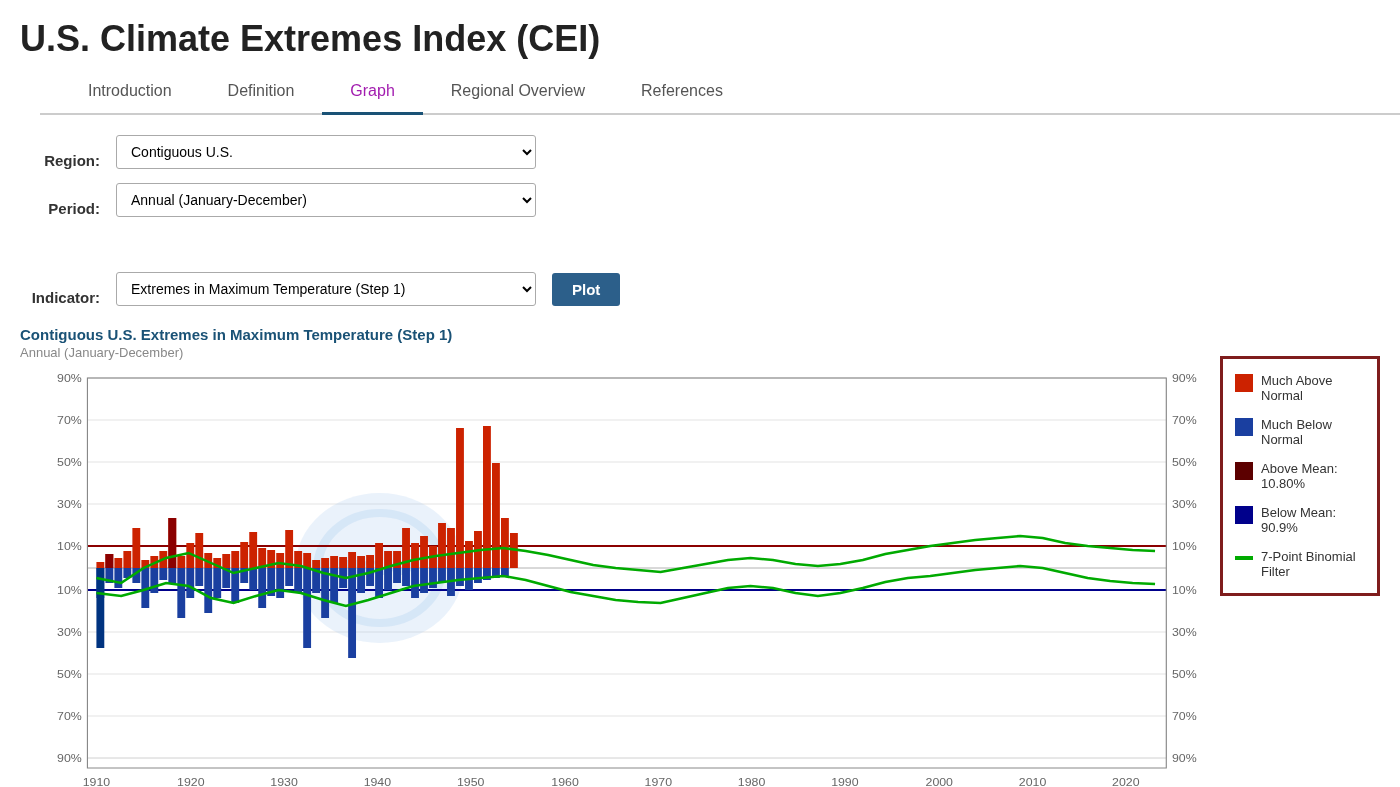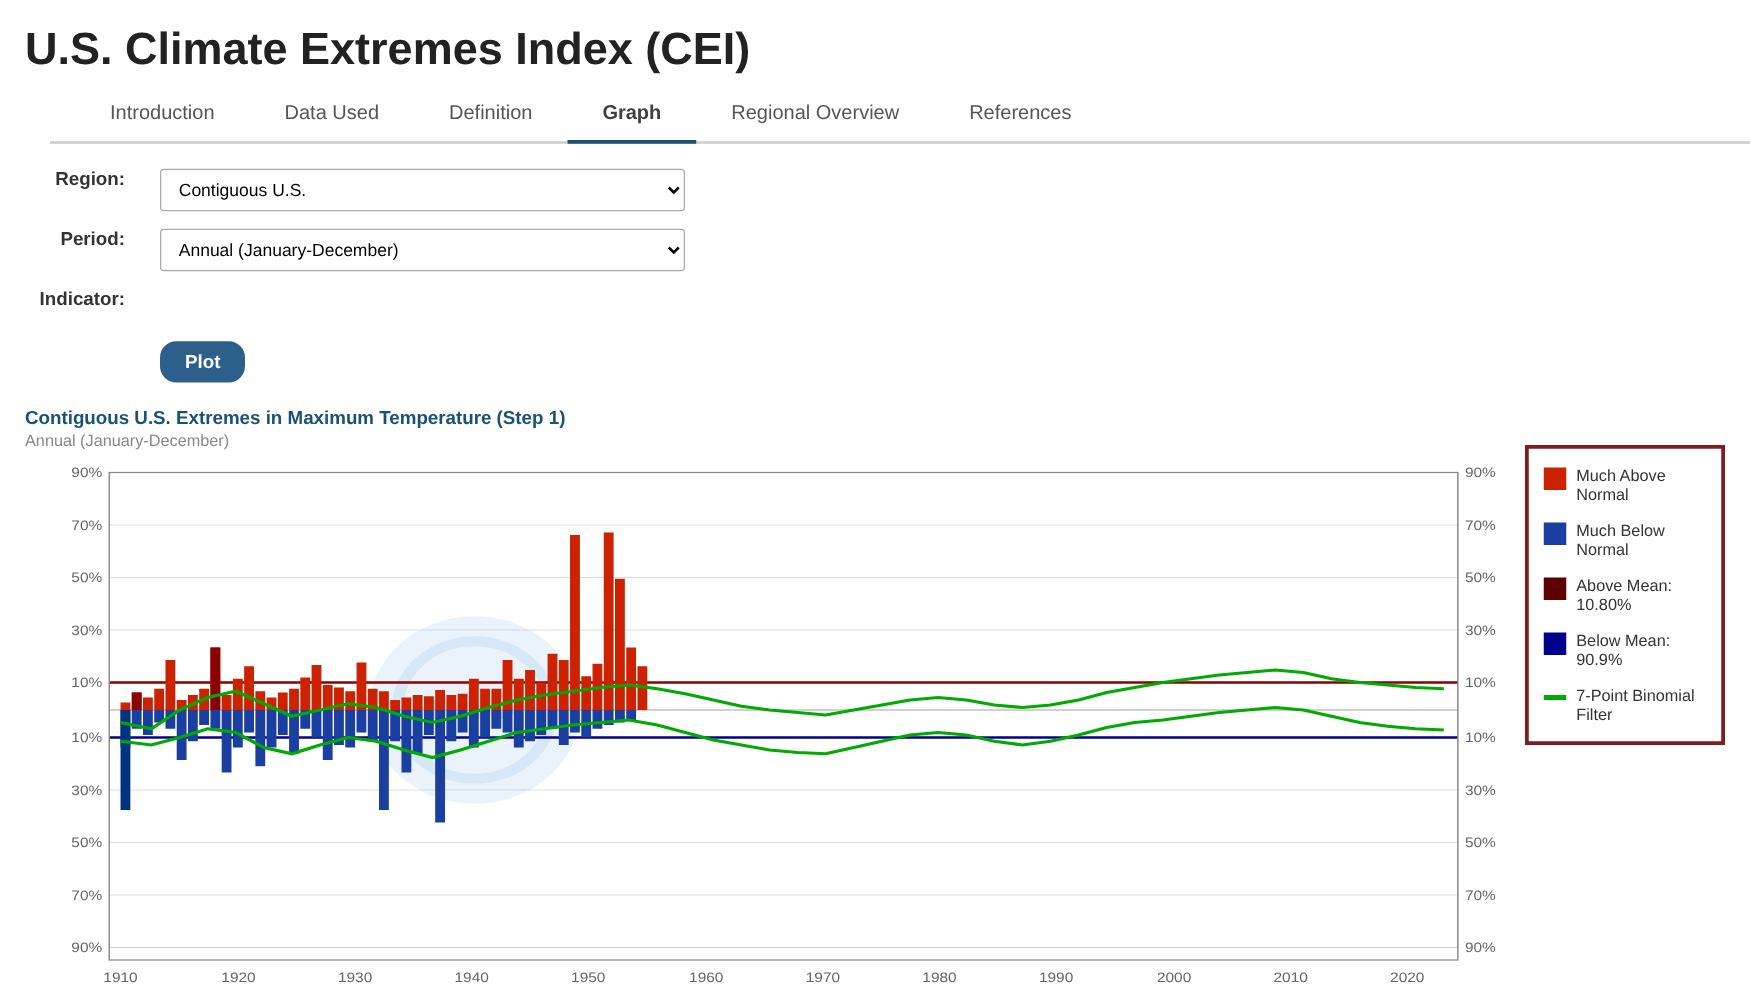--- a/index.html
+++ b/index.html
@@ -24,36 +24,36 @@
       padding: 12px 28px;
       font-size: 16px;
       color: #555;
       cursor: pointer;
       text-decoration: none;
       border-bottom: 3px solid transparent;
       margin-bottom: -2px;
     }
 
     .nav-item.active {
-      color: #404040;
+      color: #a21caf;
       border-bottom: 3px solid #1a5276;
-      font-weight: bold;
+      font-weight: normal;
     }
 
     .controls {
       padding: 20px 20px 10px 20px;
       display: flex;
       flex-direction: column;
       gap: 14px;
     }
 
     .control-row {
       display: flex;
-      align-items: flex-start;
-      gap: 28px;
+      align-items: flex-end;
+      gap: 16px;
     }
 
     .control-label {
       font-size: 15px;
       font-weight: bold;
       width: 80px;
       text-align: right;
     }
 
     .control-select {
@@ -64,21 +64,21 @@
       border-radius: 3px;
       background: #fff;
     }
 
     .plot-btn {
       background: #2c5f8a;
       color: #fff;
       border: none;
       padding: 8px 20px;
       font-size: 15px;
-      border-radius: 13px;
+      border-radius: 3px;
       cursor: pointer;
       font-weight: bold;
       margin-top: 42px;
     }
 
     .chart-area {
       display: flex;
       padding: 10px 20px 0 20px;
       gap: 20px;
     }
@@ -144,21 +144,20 @@
       flex-shrink: 0;
     }
   </style>
 </head>
 <body>
 
 <h1 class="page-title">U.S. Climate Extremes Index (CEI)</h1>
 
 <nav class="nav-bar">
   <a class="nav-item">Introduction</a>
-  <a class="nav-item">Data Used</a>
   <a class="nav-item">Definition</a>
   <a class="nav-item active">Graph</a>
   <a class="nav-item">Regional Overview</a>
   <a class="nav-item">References</a>
 </nav>
 
 <div class="controls">
   <div class="control-row">
     <label class="control-label">Region:</label>
     <select class="control-select">
@@ -170,20 +169,24 @@
   </div>
   <div class="control-row">
     <label class="control-label">Period:</label>
     <select class="control-select">
       <option>Annual (January-December)</option>
       <option>Winter (December-February)</option>
     </select>
   </div>
   <div class="control-row">
     <label class="control-label">Indicator:</label>
+    <select class="control-select">
+      <option>Extremes in Maximum Temperature (Step 1)</option>
+      <option>Extremes in Minimum Temperature (Step 2)</option>
+    </select>
     <button class="plot-btn">Plot</button>
   </div>
 </div>
 
 <div class="chart-area">
   <div class="chart-main">
     <div class="chart-title">Contiguous U.S. Extremes in Maximum Temperature (Step 1)</div>
     <div class="chart-subtitle">Annual (January-December)</div>
     <div class="chart-container">
       <svg class="chart-svg" viewBox="0 0 1050 430" preserveAspectRatio="none">

